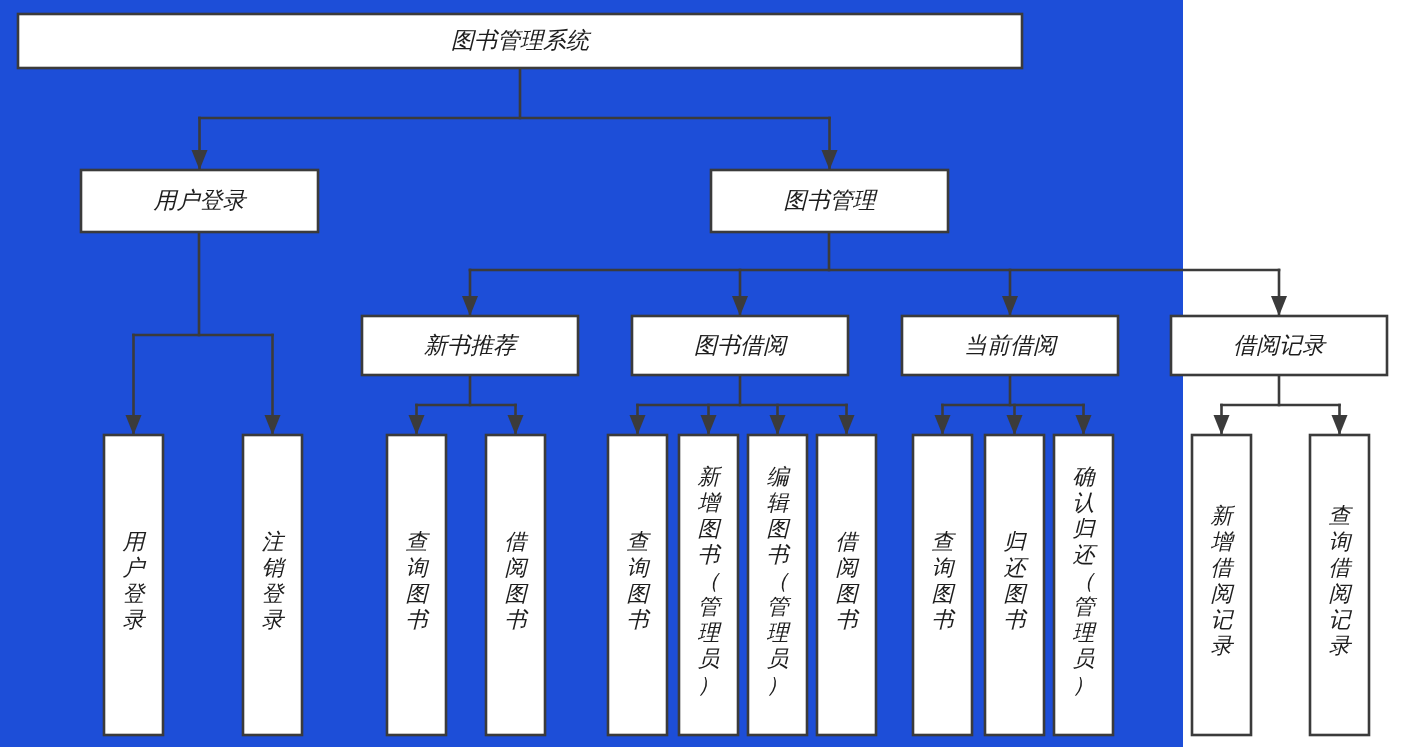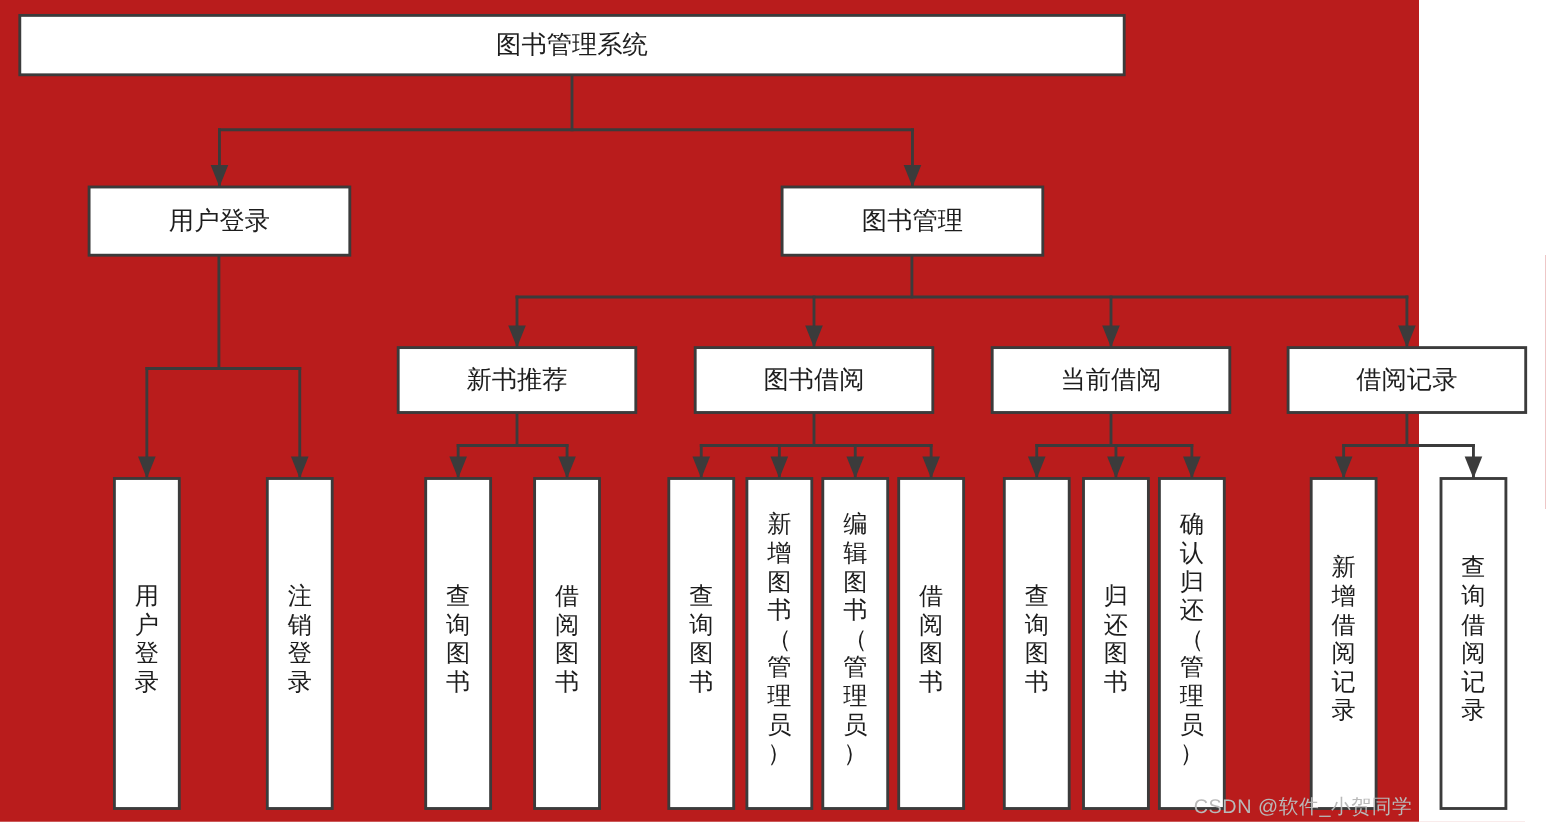--- a/index.html
+++ b/index.html
@@ -1,21 +1,21 @@
 <!DOCTYPE html>
 <html><head>
 <meta charset="utf-8">
 <title>图书管理系统 功能结构图</title>
 <style>
   html,body{margin:0;padding:0;background:#ffffff;}
   body{
     font-family:"Liberation Sans","DejaVu Sans",sans-serif;
     width:1405px;height:747px;overflow:hidden;
   }
-  #diagram-root{position:relative;width:1290px;height:747px;background:#b91c1c;}
+  #diagram-root{position:relative;width:1183px;height:747px;background:#1d4ed8;font-style:italic;}
   svg.diagram-canvas{position:absolute;left:0;top:0;width:1405px;height:747px;}
   .node-box{fill:#ffffff;stroke:#3b3b3b;stroke-width:2.6;}
   .connector{stroke:#3b3b3b;stroke-width:2.6;fill:none;stroke-linecap:square;}
   .arrow-head{fill:#3b3b3b;stroke:none;}
   .node-label-h{
     font-family:"Liberation Sans","DejaVu Sans",sans-serif;
     font-size:23px;fill:#1d1d1d;text-anchor:middle;dominant-baseline:middle;
   }
   .leaf-label-v{
     font-family:"Liberation Sans","DejaVu Sans",sans-serif;
@@ -165,15 +165,14 @@
           <rect x="1192" y="435" width="59" height="300" class="node-box"></rect>
           <text x="1221.5" y="0" class="leaf-label-v"><tspan x="1221.5" y="523">新</tspan><tspan x="1221.5" y="549">增</tspan><tspan x="1221.5" y="575">借</tspan><tspan x="1221.5" y="601">阅</tspan><tspan x="1221.5" y="627">记</tspan><tspan x="1221.5" y="653">录</tspan></text>
         </g>
         <g>
           <rect x="1310" y="435" width="59" height="300" class="node-box"></rect>
           <text x="1339.5" y="0" class="leaf-label-v"><tspan x="1339.5" y="523">查</tspan><tspan x="1339.5" y="549">询</tspan><tspan x="1339.5" y="575">借</tspan><tspan x="1339.5" y="601">阅</tspan><tspan x="1339.5" y="627">记</tspan><tspan x="1339.5" y="653">录</tspan></text>
         </g>
       </g>
   </svg>
 
-  <div class="watermark">CSDN @软件_小贺同学</div>
 
 </div>
 
 </body></html>

